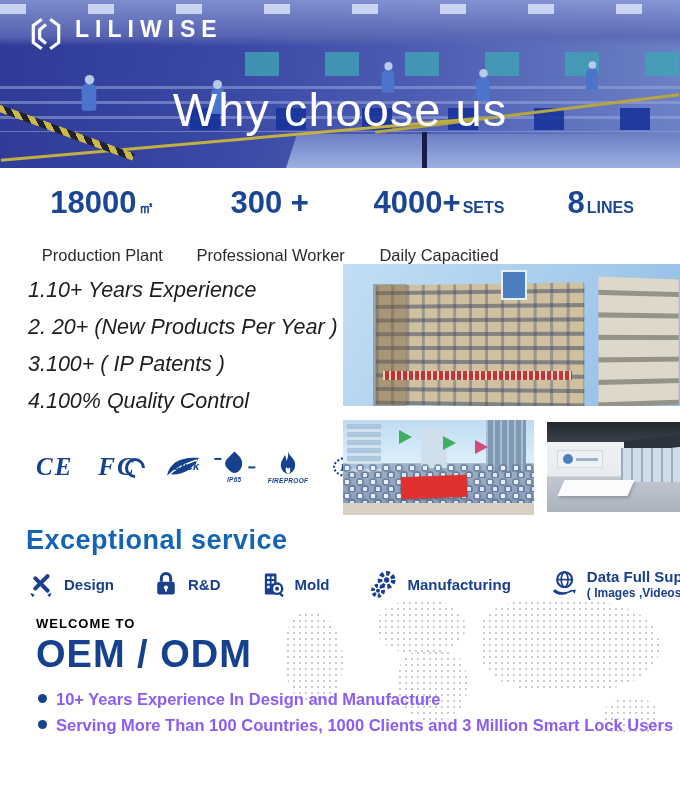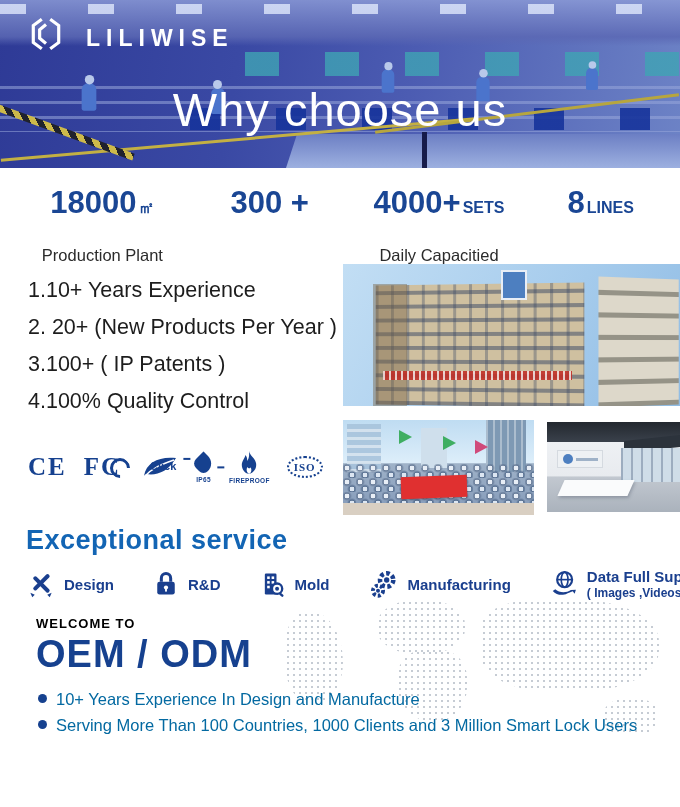--- a/index.html
+++ b/index.html
@@ -27,41 +27,41 @@
   .f-hazard { left:-12px; top:128px; width:150px; height:7px; transform:rotate(20deg);
       background:repeating-linear-gradient(45deg,#20222c 0 6px,#cdb94a 6px 12px); }
   .f-post { left:62%; bottom:0; width:5px; height:36px; background:#161b4a; }
   .worker { position:absolute; width:14px; height:26px; background:#4b74cc;
       border-radius:6px 6px 2px 2px; }
   .worker::before { content:''; position:absolute; top:-8px; left:2.5px; width:9px; height:9px;
       border-radius:50%; background:#b9c9ea; }
   .w1{ left:31%; top:88px; } .w2{ left:56%; top:68px; transform:scale(.9); }
   .w3{ left:70%; top:76px; transform:scale(.95);} .w4{ left:86%; top:66px; transform:scale(.85);}
   .w5{ left:12%; top:84px; transform:scale(1.05);}
-  .brand { position:absolute; left:28px; top:16px; display:flex; align-items:flex-end; gap:22px; z-index:5; }
+  .brand { position:absolute; left:28px; top:16px; display:flex; align-items:flex-start; gap:11px; z-index:5; }
   .brand-name { color:#fff; font-size:23px; font-weight:600; letter-spacing:6px; }
   .hero-title { position:absolute; left:0; right:0; top:82px; text-align:center; z-index:5;
       color:#fff; font-size:47px; font-weight:400; letter-spacing:1px; }
 
   
   .stats { display:flex; padding:18px 10px 12px 10px; height:90px; }
   .stat { text-align:center; }
   .stat:nth-child(1){ flex:0 0 28%; } .stat:nth-child(2){ flex:0 0 23%; }
   .stat:nth-child(3){ flex:0 0 28%; } .stat:nth-child(4){ flex:0 0 21%; }
   .stat-value { color:#1a4694; font-size:31px; font-weight:700; line-height:34px; white-space:nowrap; }
   .stat-unit { font-size:16px; font-weight:700; margin-left:2px; }
   .stat-label { color:#2b2b2b; font-size:16.5px; margin-top:21px; }
 
   
   .main { display:flex; padding:6px 0 0 0; }
-  .main-left { width:343px; padding:8px 0 0 28px; display:flex; flex-direction:column; }
+  .main-left { width:343px; padding:8px 0 0 28px; display:flex; flex-direction:column;font-style:italic; }
   .advantages { list-style:none; }
   .advantages li { font-size:21.5px; color:#1d1d1d; line-height:37px; white-space:nowrap; }
   .certs { display:flex; align-items:center; gap:17px; margin-top:22px; color:#16418f; }
-  .cert { display:flex; flex-direction:column; align-items:center; justify-content:center; height:50px; }
+  .cert { display:flex; flex-direction:column; align-items:center; justify-content:center; height:50px;margin-left:8px; }
   .cert-big { font-size:25px; font-weight:700; letter-spacing:2px; font-family:"Liberation Serif","DejaVu Serif",serif; }
   .cert-fcc-wrap { position:relative; }
   .cert-fcc-wrap::after { content:''; position:absolute; right:-9px; top:5px; width:14px; height:14px;
       border:3.5px solid #16418f; border-radius:50%; border-right-color:transparent; transform:rotate(45deg); }
   .cert-rohs { position:relative; }
   .cert-rohs .leaf { display:block; }
   .cert-rohs .cert-sm { position:absolute; left:12px; top:18px; font-size:11px; font-weight:700; }
   .cert-sm { font-size:10px; font-weight:700; }
   .cert-tiny { font-size:6.5px; font-weight:700; letter-spacing:.3px; margin-top:1px; }
   .drop { width:17px; height:17px; background:#16418f; border-radius:1% 100% 60% 60%;
@@ -140,22 +140,22 @@
   .map-dots .blob { position:absolute; background-image:radial-gradient(circle,#c6ccd4 1.2px,transparent 1.5px);
       background-size:6px 6px; }
   .blob-am { left:0; top:12px; width:58px; height:92px; border-radius:40% 60% 50% 50%; }
   .blob-eu { left:92px; top:0; width:88px; height:54px; border-radius:45%; }
   .blob-af { left:112px; top:50px; width:70px; height:72px; border-radius:40% 40% 50% 55%; }
   .blob-as { left:196px; top:0; width:178px; height:92px; border-radius:30% 45% 45% 40%; }
   .blob-au { left:318px; top:98px; width:56px; height:38px; border-radius:45%; }
   .oem-eyebrow { position:relative; z-index:1; color:#000000; font-size:13px; font-weight:800; letter-spacing:1px; }
   .oem-title { position:relative; z-index:1; color:#16418f; font-size:38px; font-weight:800; letter-spacing:1px; margin-top:2px; }
   .oem-bullets { position:relative; z-index:1; list-style:none; margin-top:10px; }
-  .oem-bullets li { position:relative; padding-left:20px; font-size:16.5px; font-weight:400;
-      color:#0369a1; line-height:26px; white-space:nowrap; }
+  .oem-bullets li { position:relative; padding-left:20px; font-size:16.5px; font-weight:700;
+      color:#8b5cf6; line-height:26px; white-space:nowrap; }
   .oem-bullets li::before { content:''; position:absolute; left:2px; top:8px; width:9px; height:9px;
       border-radius:50%; background:#16418f; }
 
   
   .cta-bar { position:relative; margin-top:8px; height:38px; background:#14418c; cursor:pointer; }
   .cta-left { position:absolute; left:0; top:0; bottom:0; width:88px; background:#3f64ad; }
   .cta-arrow { position:absolute; left:32px; top:50%; transform:translateY(-50%); display:flex; align-items:center; }
   .cta-shaft { width:32px; height:15px; background:#fff; }
   .cta-tri { width:0; height:0; border-top:17px solid transparent; border-bottom:17px solid transparent;
       border-left:38px solid #fff; }
@@ -197,20 +197,21 @@
     <h1 class="hero-title">Why choose us</h1>
   </header>
 
   <section class="stats">
     <div class="stat">
       <div class="stat-value"><span>18000</span><span class="stat-unit">㎡</span></div>
       <div class="stat-label">Production Plant</div>
     </div>
     <div class="stat">
       <div class="stat-value"><span>300 +</span><span class="stat-unit"></span></div>
+      <div class="stat-label">Professional Worker</div>
     </div>
     <div class="stat">
       <div class="stat-value"><span>4000+</span><span class="stat-unit">SETS</span></div>
       <div class="stat-label">Daily Capacitied</div>
     </div>
     <div class="stat">
       <div class="stat-value"><span>8</span><span class="stat-unit">LINES</span></div>
     </div>
   </section>
 

